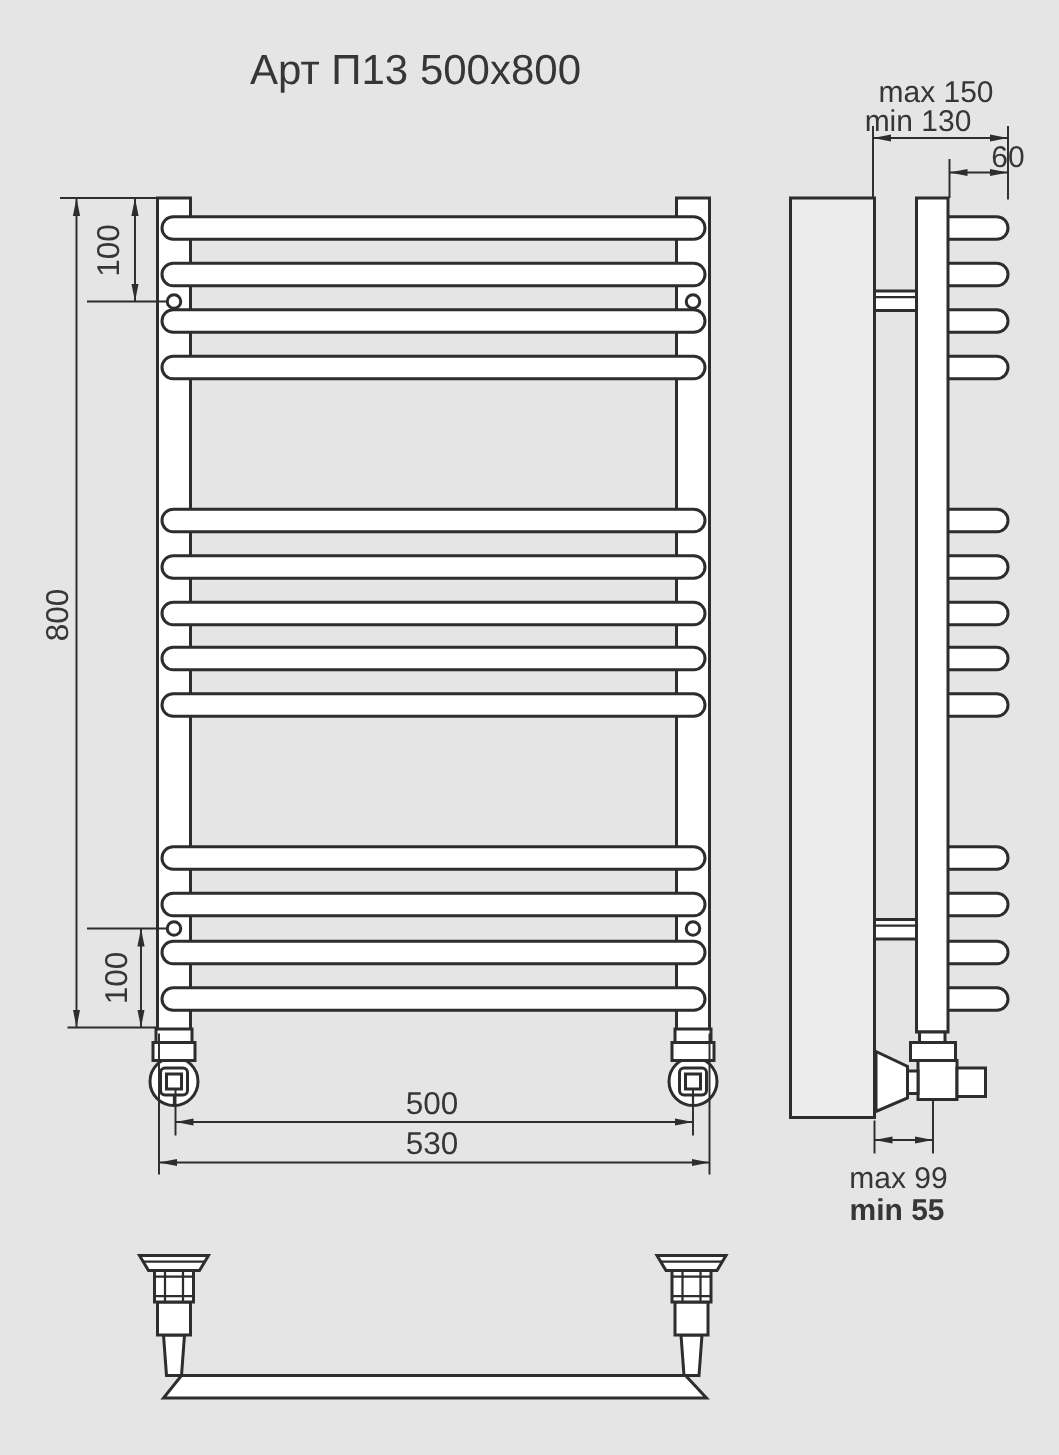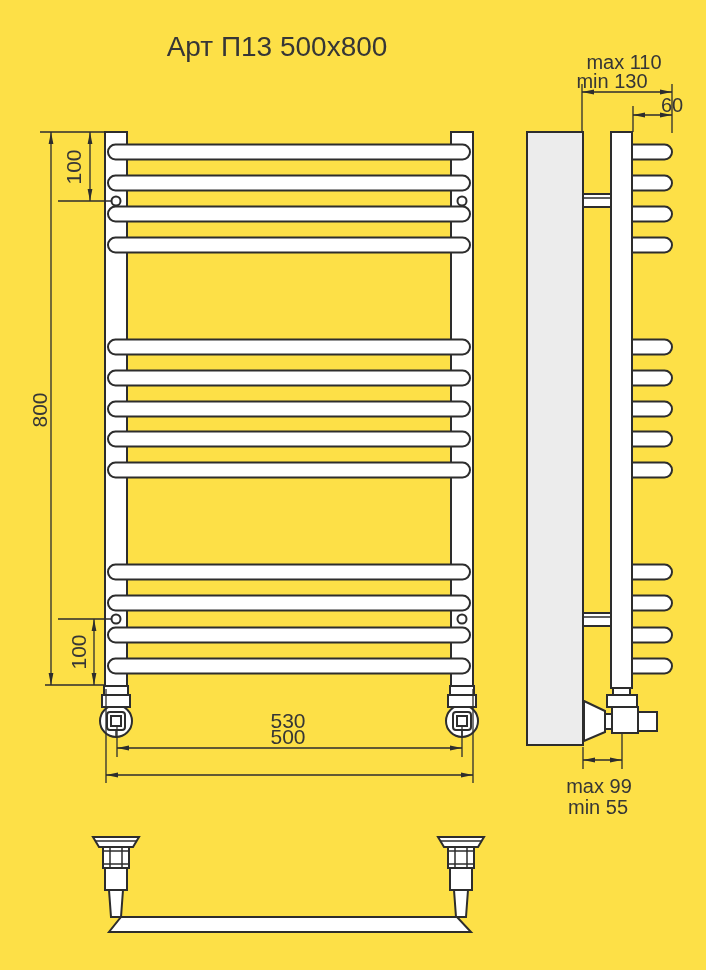--- a/index.html
+++ b/index.html
@@ -1,16 +1,16 @@
 <!DOCTYPE html>
 <html><head>
 <meta charset="utf-8">
 <style>
   html,body{margin:0;padding:0;background:#fff;}
-  .canvas{position:relative;width:706px;height:970px;background:#fde047;overflow:hidden;}
+  .canvas{position:relative;width:706px;height:970px;background:#e5e5e5;overflow:hidden;}
   svg{position:absolute;left:0;top:0;}
   .t{position:absolute;font-family:"Liberation Sans",sans-serif;color:#363636;
      white-space:nowrap;transform:translate(-50%,-50%);line-height:1;}
   .t.rot{transform:translate(-50%,-50%) rotate(-90deg);}
   .title{font-size:28px;}
   .dim{font-size:21px;}
   .small{font-size:20px;}
 </style>
 </head>
 <body>
@@ -164,25 +164,25 @@
 <div class="t title" style="left:277px;top:47px;">Арт П13 500х800</div>
 
 <div class="t dim rot" style="left:39px;top:410px;">800</div>
 
 <div class="t dim rot" style="left:73px;top:167px;">100</div>
 
 <div class="t dim rot" style="left:78px;top:652px;">100</div>
 
 <div class="t dim" style="left:288px;top:736px;">500</div>
 
-<div class="t dim" style="left:288px;top:720px;">530</div>
+<div class="t dim" style="left:288px;top:763px;">530</div>
 
-<div class="t small" style="left:624px;top:62px;">max 110</div>
+<div class="t small" style="left:624px;top:62px;">max 150</div>
 
 <div class="t small" style="left:612px;top:81px;">min 130</div>
 
 <div class="t small" style="left:672px;top:105px;">60</div>
 
 <div class="t small" style="left:599px;top:786px;">max 99</div>
 
-<div class="t small" style="left:598px;top:807px;">min 55</div>
+<div class="t small" style="left:598px;top:807px;font-weight:bold;">min 55</div>
 
 </div>
 
 </body></html>

